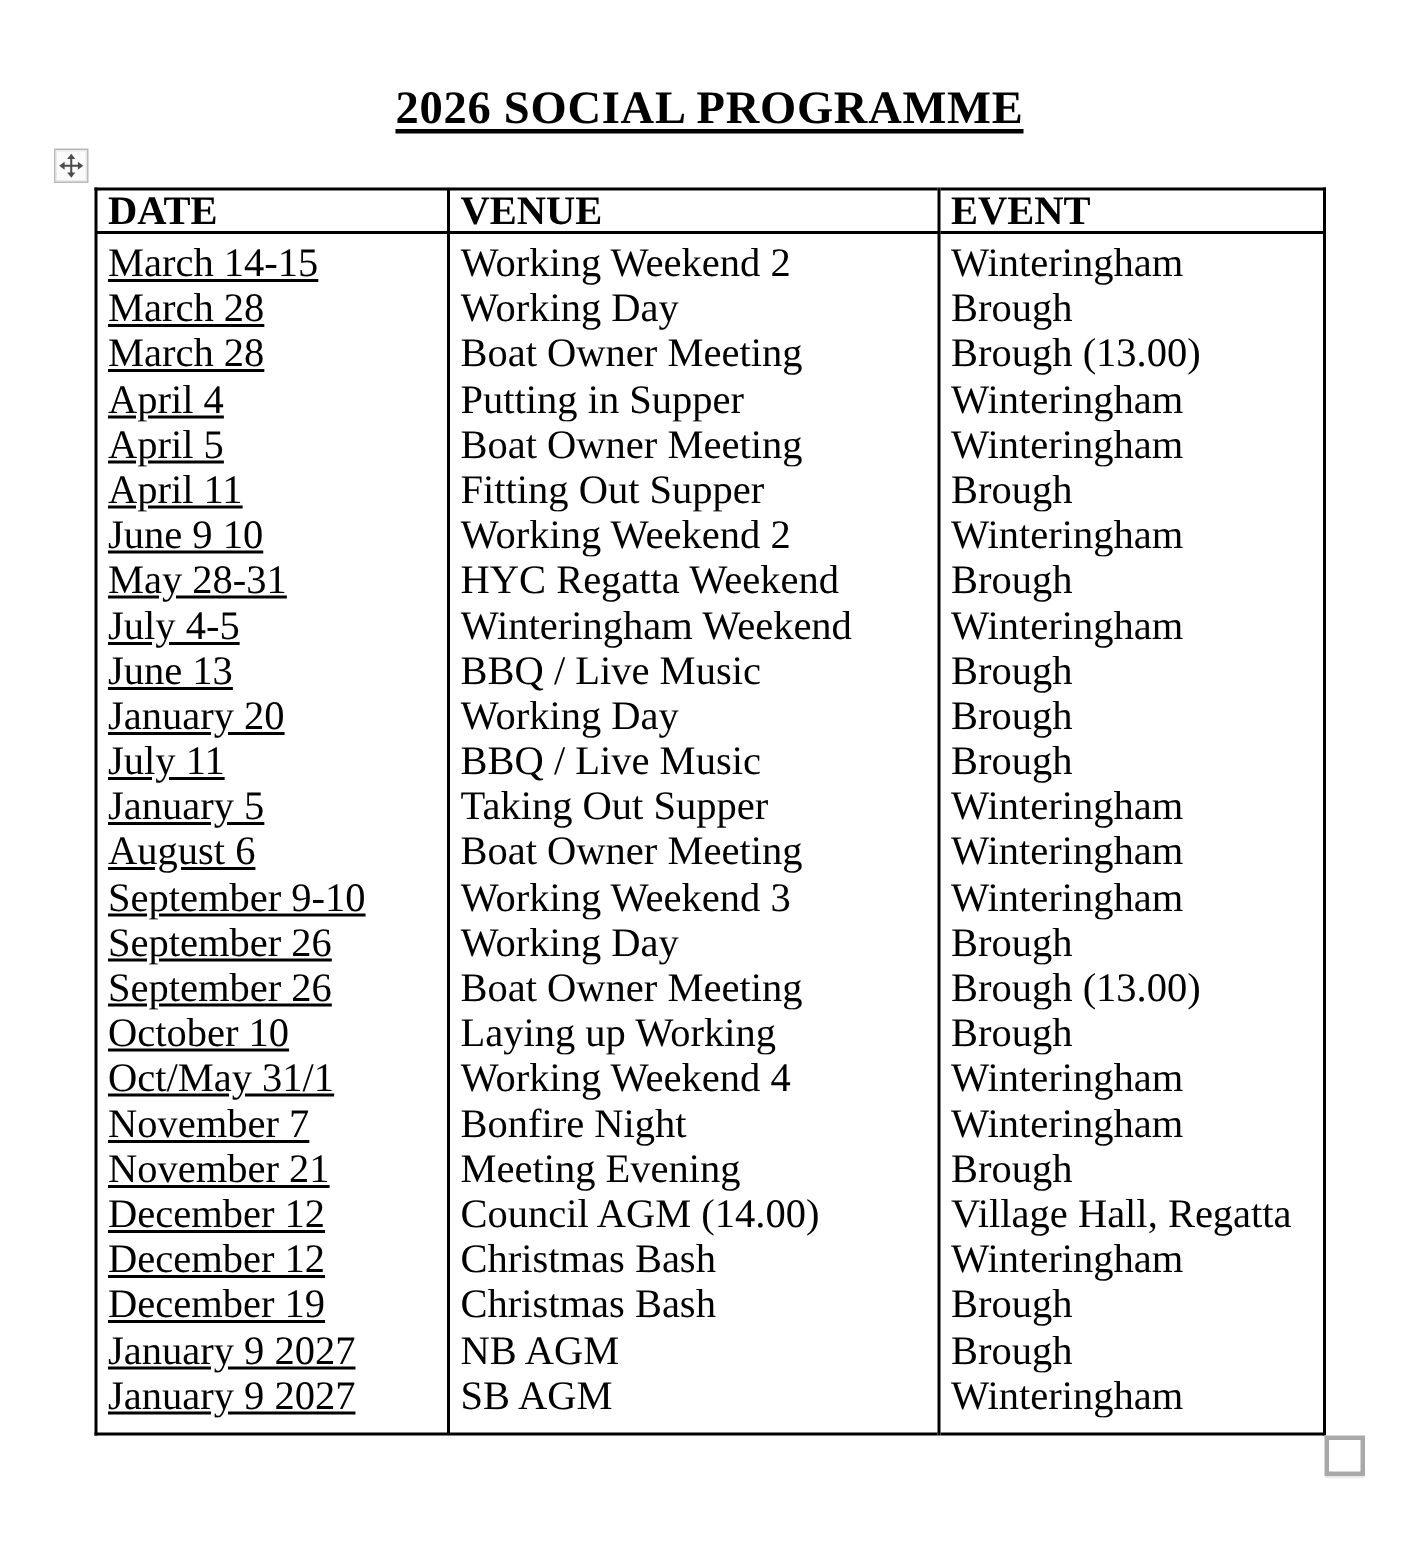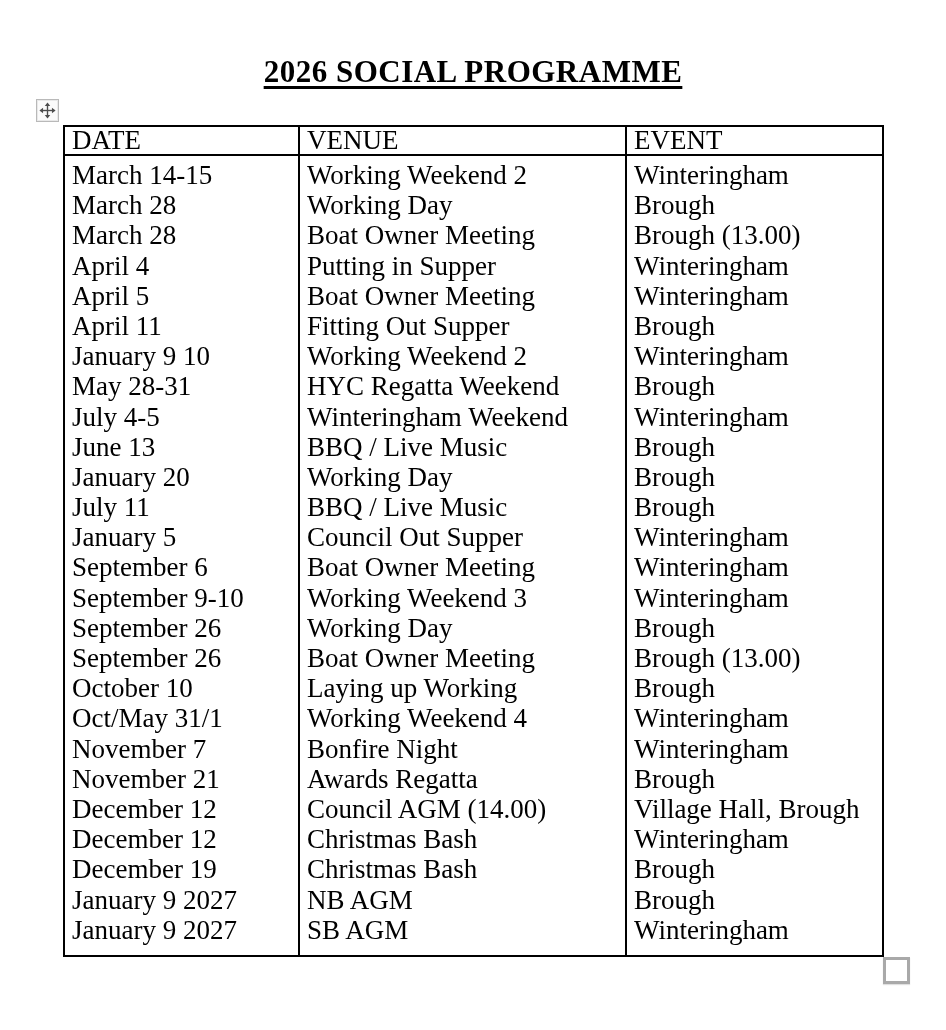--- a/index.html
+++ b/index.html
@@ -48,35 +48,35 @@
   table.programme col.c-event { width: 327px; }
   table.programme col.c-venue { width: 257px; }
 
   table.programme, table.programme th, table.programme td {
     border: 0 solid #000000;
   }
   table.programme { border: 2px solid #000000; }
   table.programme th {
     border-bottom: 2px solid #000000;
     border-left: 2px solid #000000;
-    font-weight: normal;
+    font-weight: bold;
     text-align: left;
     height: 27px;
     line-height: 27px;
     padding: 0 0 0 7px;
     vertical-align: middle;
     white-space: nowrap; overflow: hidden;
   }
   table.programme th:first-child { border-left: none; }
   table.programme td {
     border-left: 2px solid #000000;
     vertical-align: top;
     padding: 4px 0 10px 7px;
   }
-  table.programme td:first-child { border-left: none; }
+  table.programme td:first-child { border-left: none; text-decoration: underline; }
   .line {
     height: 30.2px;
     line-height: 30.2px;
     white-space: nowrap; overflow: hidden;
   }
 
   .resize-handle {
     position: absolute; left: 883px; top: 957px;
     width: 27px; height: 27px;
     border: 3px solid #a9a9a9;
@@ -122,28 +122,28 @@
     </thead>
     <tbody>
       <tr>
         <td>
             <div class="line">March 14-15</div>
             <div class="line">March 28</div>
             <div class="line">March 28</div>
             <div class="line">April 4</div>
             <div class="line">April 5</div>
             <div class="line">April 11</div>
-            <div class="line">January 9 10</div>
+            <div class="line">June 9 10</div>
             <div class="line">May 28-31</div>
             <div class="line">July 4-5</div>
             <div class="line">June 13</div>
             <div class="line">January 20</div>
             <div class="line">July 11</div>
             <div class="line">January 5</div>
-            <div class="line">September 6</div>
+            <div class="line">August 6</div>
             <div class="line">September 9-10</div>
             <div class="line">September 26</div>
             <div class="line">September 26</div>
             <div class="line">October 10</div>
             <div class="line">Oct/May 31/1</div>
             <div class="line">November 7</div>
             <div class="line">November 21</div>
             <div class="line">December 12</div>
             <div class="line">December 12</div>
             <div class="line">December 19</div>
@@ -156,29 +156,29 @@
             <div class="line">Boat Owner Meeting</div>
             <div class="line">Putting in Supper</div>
             <div class="line">Boat Owner Meeting</div>
             <div class="line">Fitting Out Supper</div>
             <div class="line">Working Weekend 2</div>
             <div class="line">HYC Regatta Weekend</div>
             <div class="line">Winteringham Weekend</div>
             <div class="line">BBQ / Live Music</div>
             <div class="line">Working Day</div>
             <div class="line">BBQ / Live Music</div>
-            <div class="line">Council Out Supper</div>
+            <div class="line">Taking Out Supper</div>
             <div class="line">Boat Owner Meeting</div>
             <div class="line">Working Weekend 3</div>
             <div class="line">Working Day</div>
             <div class="line">Boat Owner Meeting</div>
             <div class="line">Laying up Working</div>
             <div class="line">Working Weekend 4</div>
             <div class="line">Bonfire Night</div>
-            <div class="line">Awards Regatta</div>
+            <div class="line">Meeting Evening</div>
             <div class="line">Council AGM (14.00)</div>
             <div class="line">Christmas Bash</div>
             <div class="line">Christmas Bash</div>
             <div class="line">NB AGM</div>
             <div class="line">SB AGM</div>
           </td>
         <td>
             <div class="line">Winteringham</div>
             <div class="line">Brough</div>
             <div class="line">Brough (13.00)</div>
@@ -193,21 +193,21 @@
             <div class="line">Brough</div>
             <div class="line">Winteringham</div>
             <div class="line">Winteringham</div>
             <div class="line">Winteringham</div>
             <div class="line">Brough</div>
             <div class="line">Brough (13.00)</div>
             <div class="line">Brough</div>
             <div class="line">Winteringham</div>
             <div class="line">Winteringham</div>
             <div class="line">Brough</div>
-            <div class="line">Village Hall, Brough</div>
+            <div class="line">Village Hall, Regatta</div>
             <div class="line">Winteringham</div>
             <div class="line">Brough</div>
             <div class="line">Brough</div>
             <div class="line">Winteringham</div>
           </td>
       </tr>
     </tbody>
   </table>
 
   <div class="resize-handle"></div>

